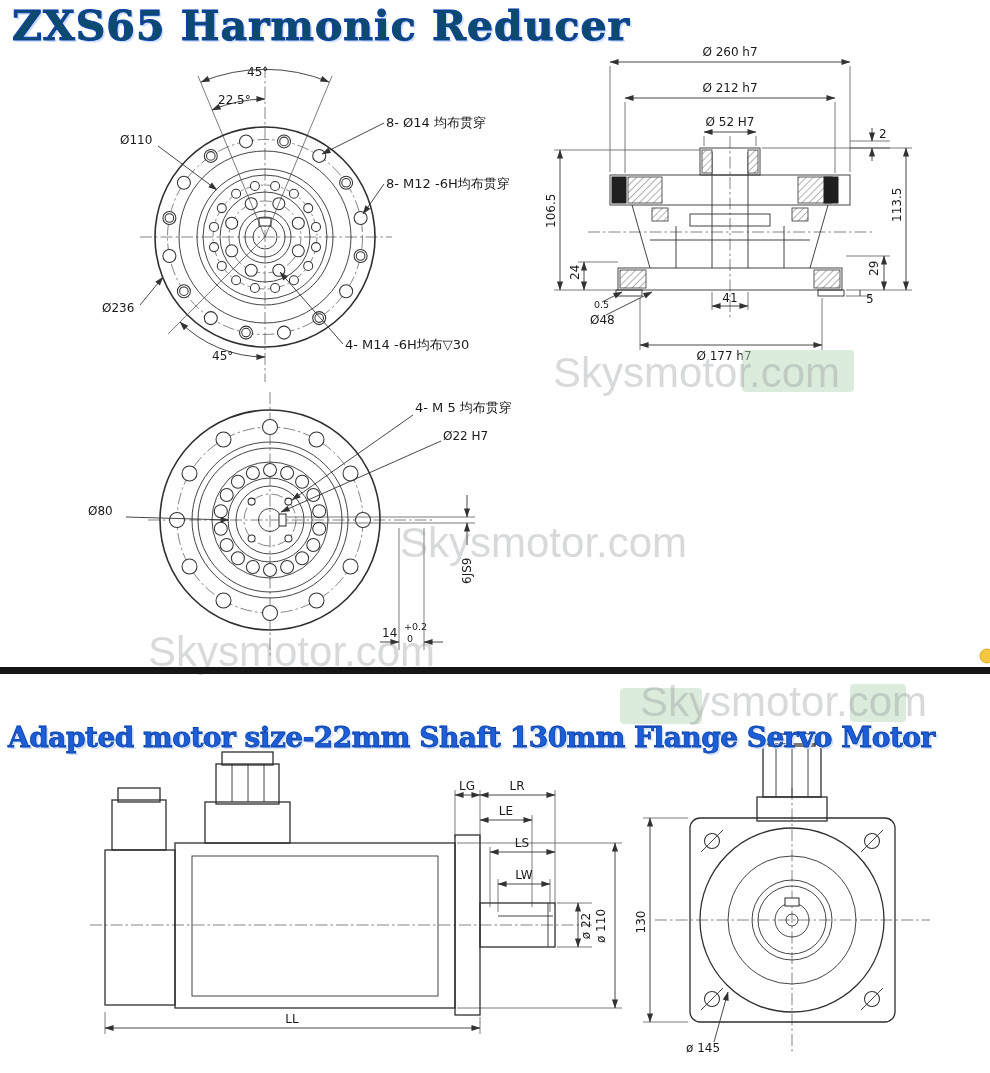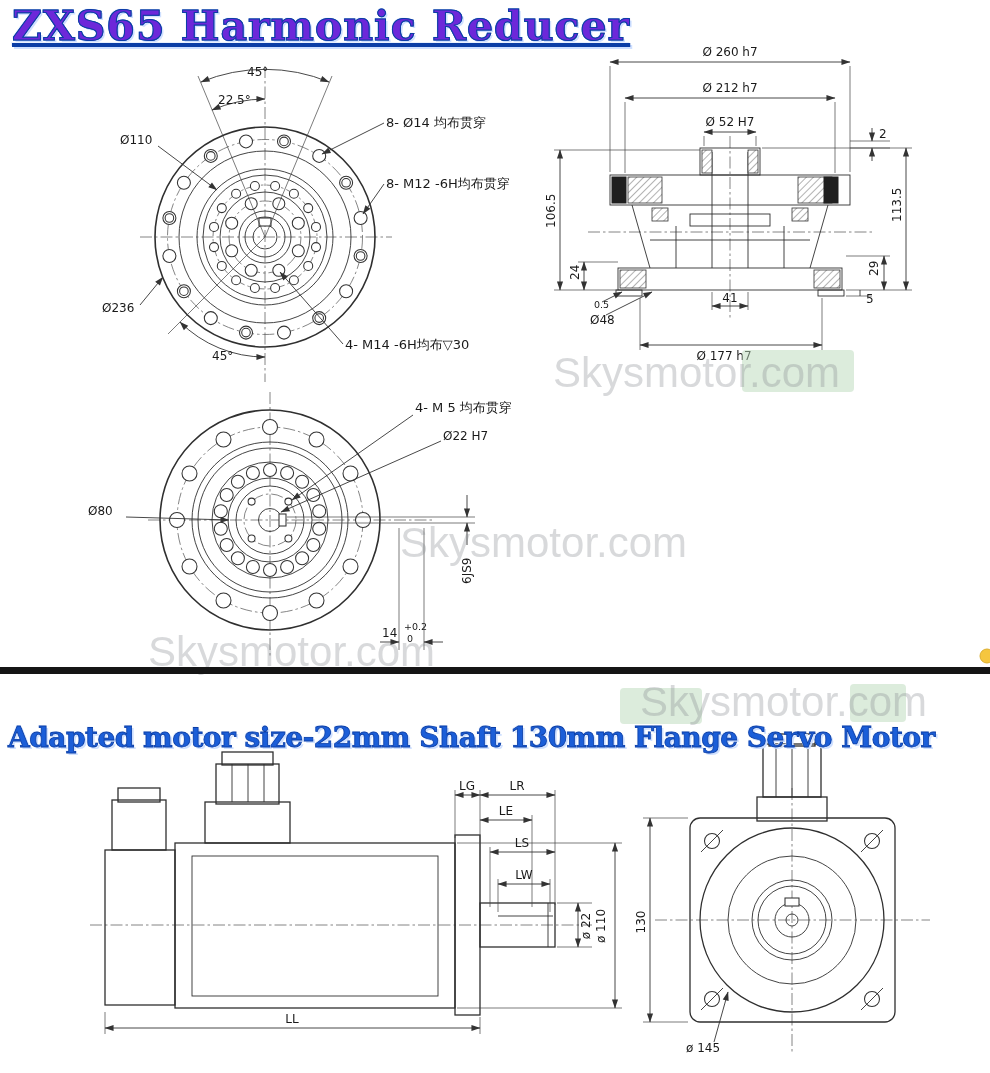--- a/index.html
+++ b/index.html
@@ -1,21 +1,21 @@
 <!DOCTYPE html>
 <html><head>
 <meta charset="utf-8">
 <style>
   html,body{margin:0;padding:0;background:#ffffff;}
   .page{position:relative;width:990px;height:1073px;background:#fff;overflow:hidden;
         font-family:"DejaVu Sans",sans-serif;}
   .title1{position:absolute;top:2px;left:12px;margin:0;
     font-family:"DejaVu Serif",serif;font-weight:bold;font-size:41px;letter-spacing:1px;
-    color:#6d28d9;-webkit-text-stroke:1px #0b3ea6;
-    text-shadow:2px 2px 0 #cfe0ff,-1px -1px 0 #e9f1ff;text-decoration:underline;}
+    color:#0c4a6e;-webkit-text-stroke:1px #0b3ea6;
+    text-shadow:2px 2px 0 #cfe0ff,-1px -1px 0 #e9f1ff;}
   .title2{position:absolute;top:721px;left:8px;margin:0;white-space:nowrap;
     font-family:"DejaVu Serif",serif;font-weight:bold;font-size:28px;letter-spacing:-0.5px;
     color:#1b5ed8;-webkit-text-stroke:0.8px #0b3ea6;
     text-shadow:2px 2px 0 #cfe0ff,-1px -1px 0 #e9f1ff;}
   svg{position:absolute;top:0;left:0;}
   .ol{stroke:#2f2f2f;stroke-width:1.3;fill:none;}
   .ol2{stroke:#2f2f2f;stroke-width:0.9;fill:none;}
   .thk{stroke-width:1.6;}
   .cl{stroke:#666;stroke-width:0.8;fill:none;stroke-dasharray:12 3 2.5 3;}
   .dim{stroke:#333;stroke-width:0.9;fill:none;}

